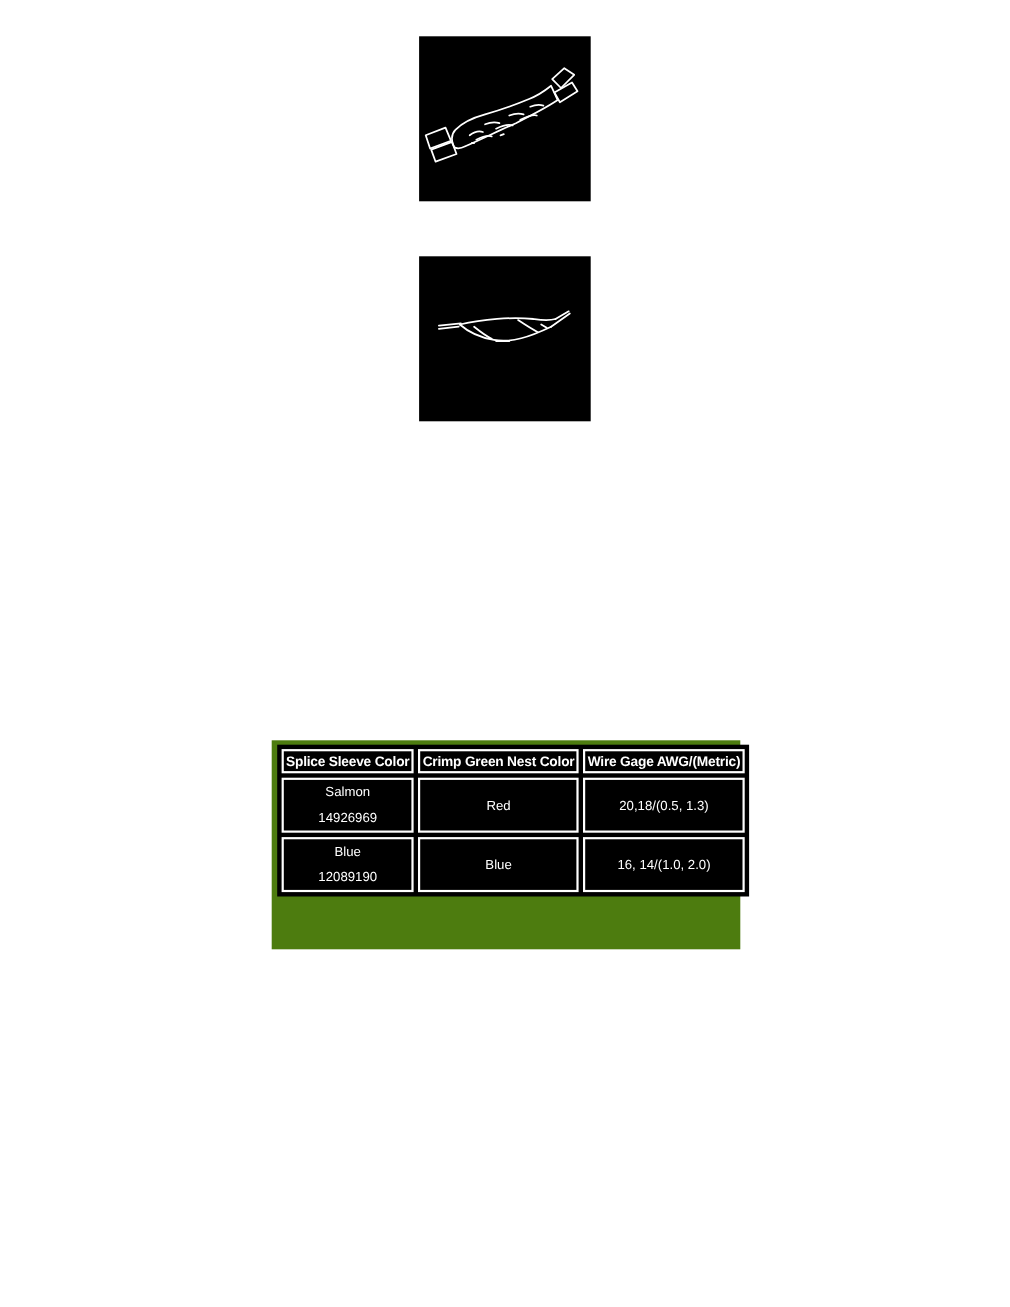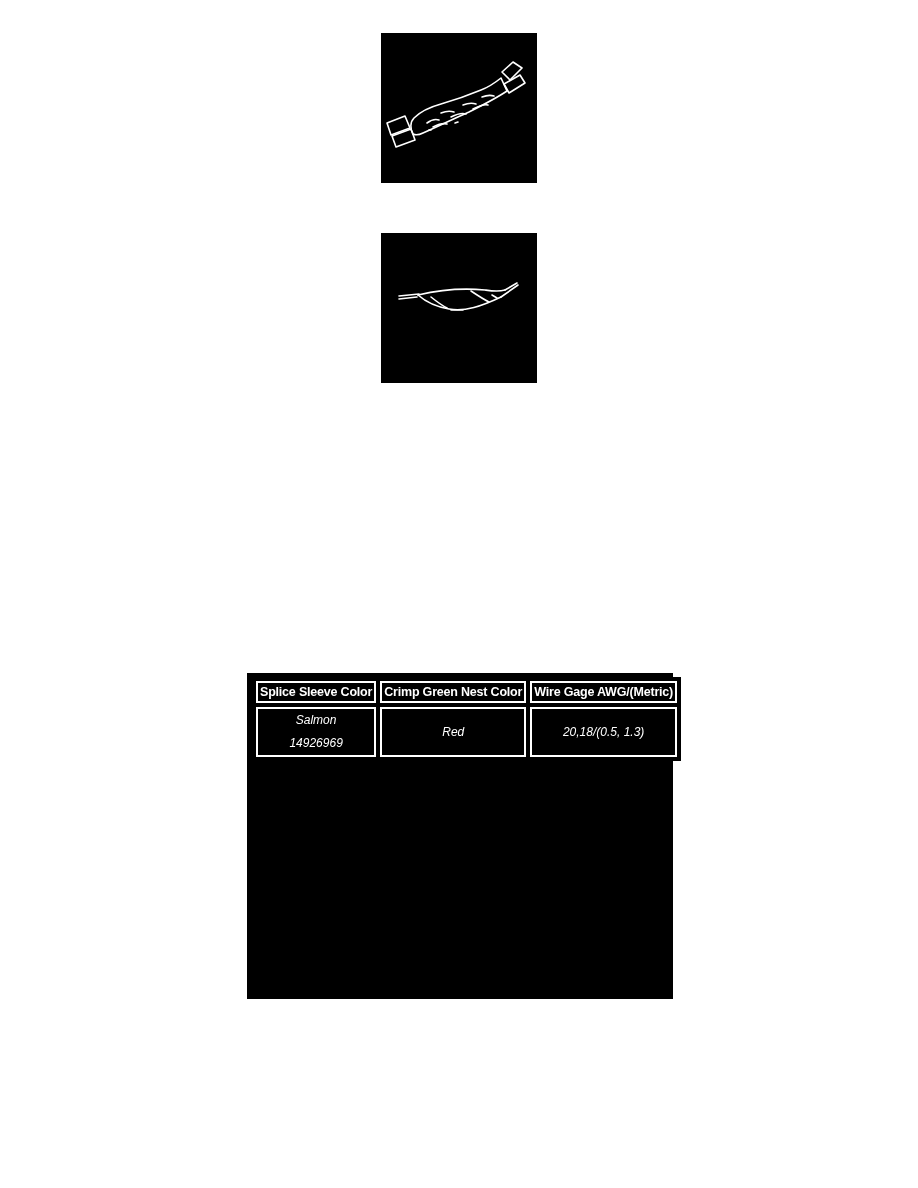--- a/index.html
+++ b/index.html
@@ -29,22 +29,22 @@
     stroke: #ffffff;
     stroke-width: 1.6;
     stroke-linecap: round;
     stroke-linejoin: round;
   }
   .table-wrap {
     position: absolute;
     left: 247px;
     top: 673px;
     width: 426px;
-    height: 326px;
-    background: #000000;
+    height: 190px;
+    background: #4d7c0f;
     box-sizing: border-box;
     padding: 4px 5px;
   }
   table.splice {
     border-collapse: separate;
     border-spacing: 4px;
     table-layout: fixed;
     color: #ffffff;
     background: #000000;
     margin: 0;
@@ -61,21 +61,20 @@
   table.splice th {
     font-size: 12.5px;
     font-weight: bold;
     height: 22px;
     letter-spacing: -0.2px;
     white-space: nowrap;
   }
   table.splice td {
     font-size: 12px;
     height: 50px;
-    font-style: italic;
   }
   .c1 { width: 116px; }
   .c2 { width: 130px; }
   .c3 { width: 146px; }
   .stack {
     display: flex;
     flex-direction: column;
     justify-content: space-between;
     height: 44px;
     padding: 3px 0 4px 0;
@@ -134,17 +133,27 @@
         <tr>
           <td class="c1">
             <div class="stack">
               <span>Salmon</span>
               <span>14926969</span>
             </div>
           </td>
           <td class="c2">Red</td>
           <td class="c3">20,18/(0.5, 1.3)</td>
         </tr>
+        <tr>
+          <td class="c1">
+            <div class="stack">
+              <span>Blue</span>
+              <span>12089190</span>
+            </div>
+          </td>
+          <td class="c2">Blue</td>
+          <td class="c3">16, 14/(1.0, 2.0)</td>
+        </tr>
       </tbody>
     </table>
   </div>
 
 </div>
 
 </body></html>

